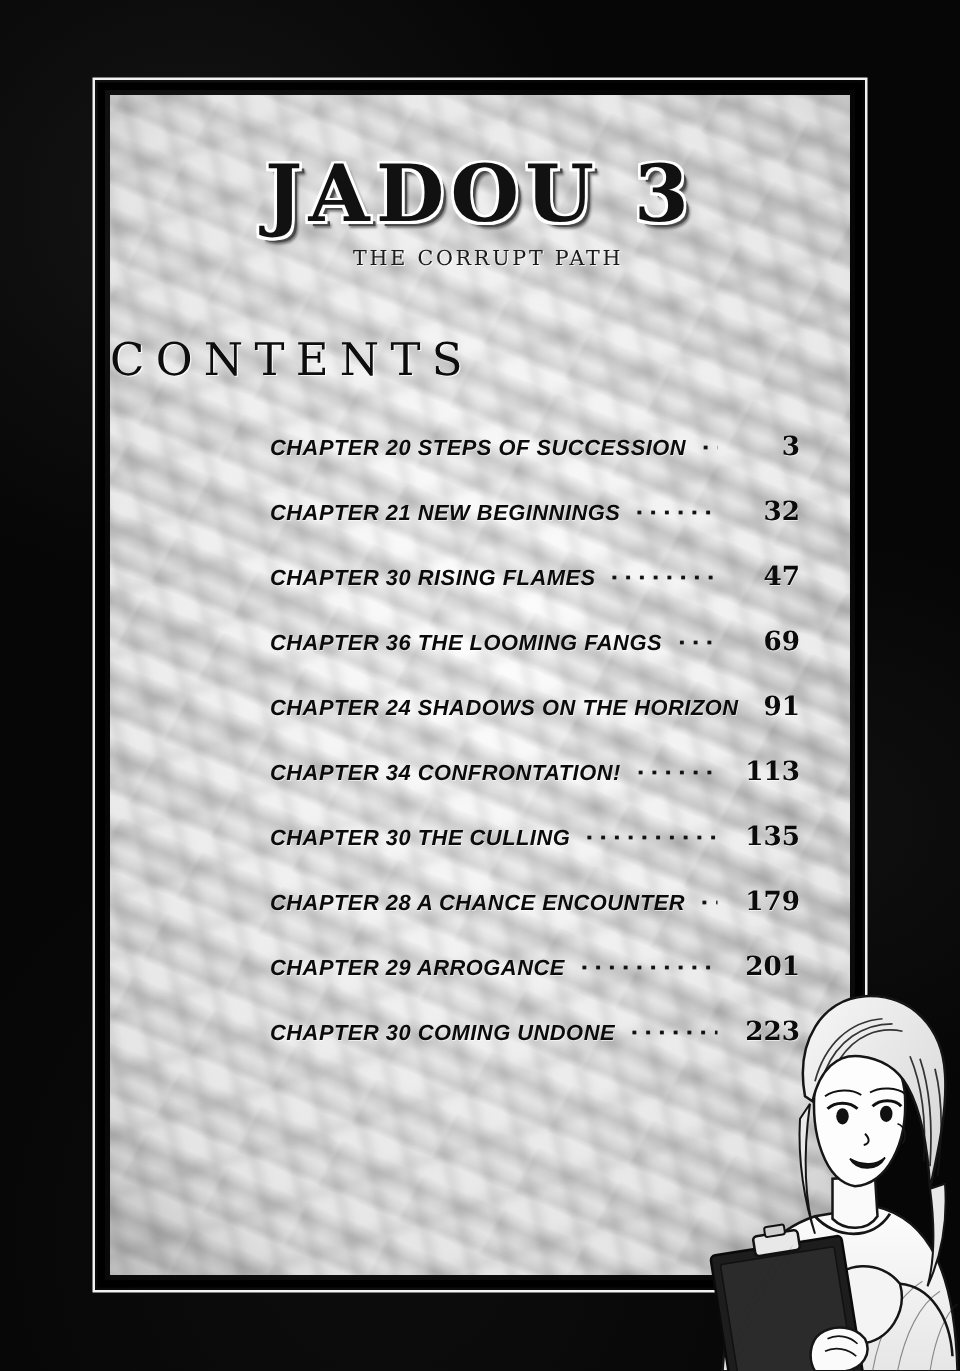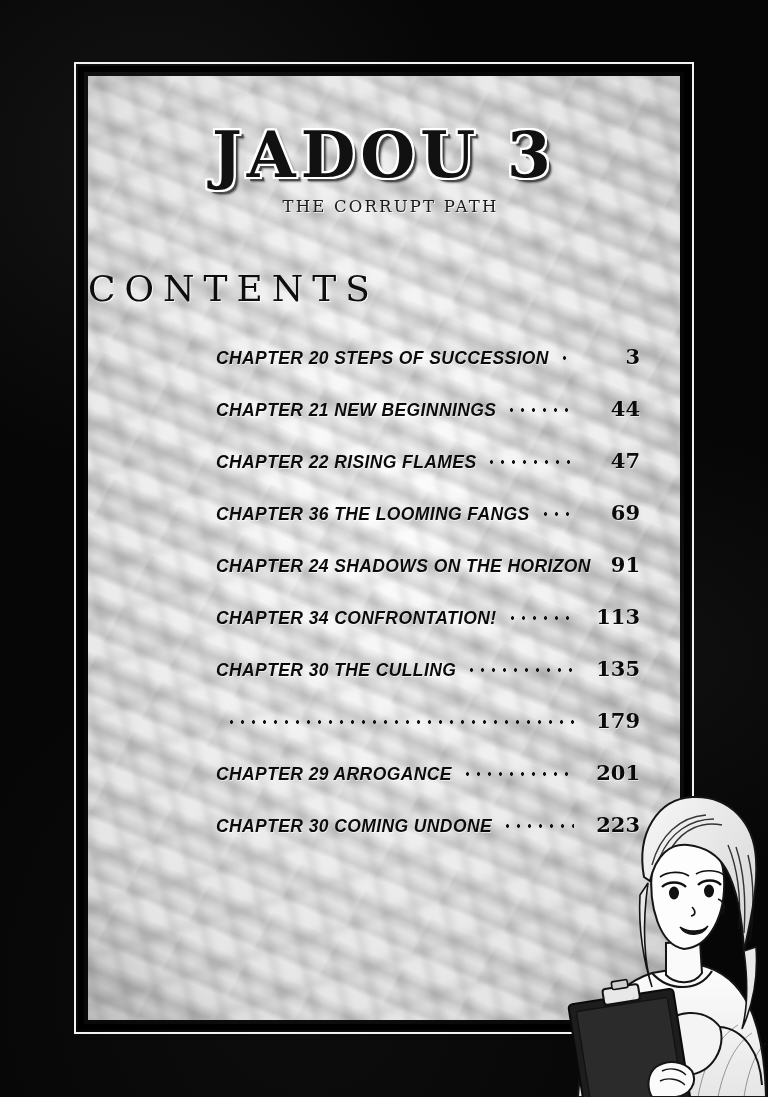--- a/index.html
+++ b/index.html
@@ -244,25 +244,25 @@
 
         <div class="toc-row">
           <span class="toc-label">CHAPTER 20 STEPS OF SUCCESSION</span>
           <span class="toc-dots"></span>
           <span class="toc-page">3</span>
         </div>
 
         <div class="toc-row">
           <span class="toc-label">CHAPTER 21 NEW BEGINNINGS</span>
           <span class="toc-dots"></span>
-          <span class="toc-page">44</span>
-        </div>
-
-        <div class="toc-row">
-          <span class="toc-label">CHAPTER 22 RISING FLAMES</span>
+          <span class="toc-page">32</span>
+        </div>
+
+        <div class="toc-row">
+          <span class="toc-label">CHAPTER 30 RISING FLAMES</span>
           <span class="toc-dots"></span>
           <span class="toc-page">47</span>
         </div>
 
         <div class="toc-row">
           <span class="toc-label">CHAPTER 36 THE LOOMING FANGS</span>
           <span class="toc-dots"></span>
           <span class="toc-page">69</span>
         </div>
 
@@ -279,20 +279,21 @@
         </div>
 
         <div class="toc-row">
           <span class="toc-label">CHAPTER 30 THE CULLING</span>
           <span class="toc-dots"></span>
           <span class="toc-page">135</span>
         </div>
 
 
         <div class="toc-row">
+          <span class="toc-label">CHAPTER 28 A CHANCE ENCOUNTER</span>
           <span class="toc-dots"></span>
           <span class="toc-page">179</span>
         </div>
 
         <div class="toc-row">
           <span class="toc-label">CHAPTER 29 ARROGANCE</span>
           <span class="toc-dots"></span>
           <span class="toc-page">201</span>
         </div>
 

